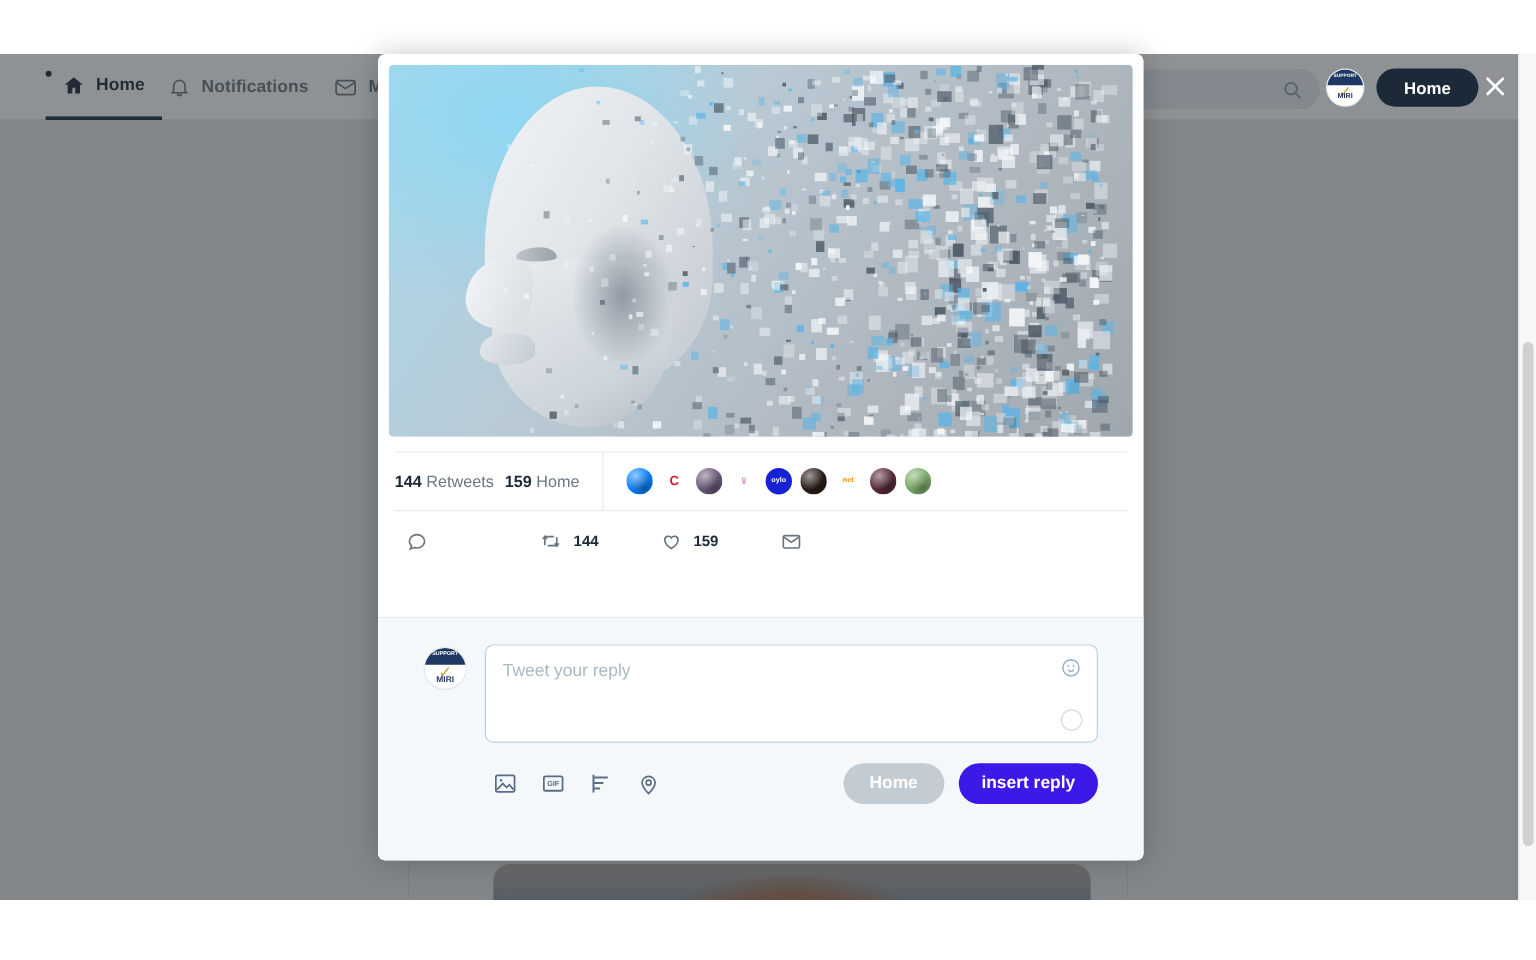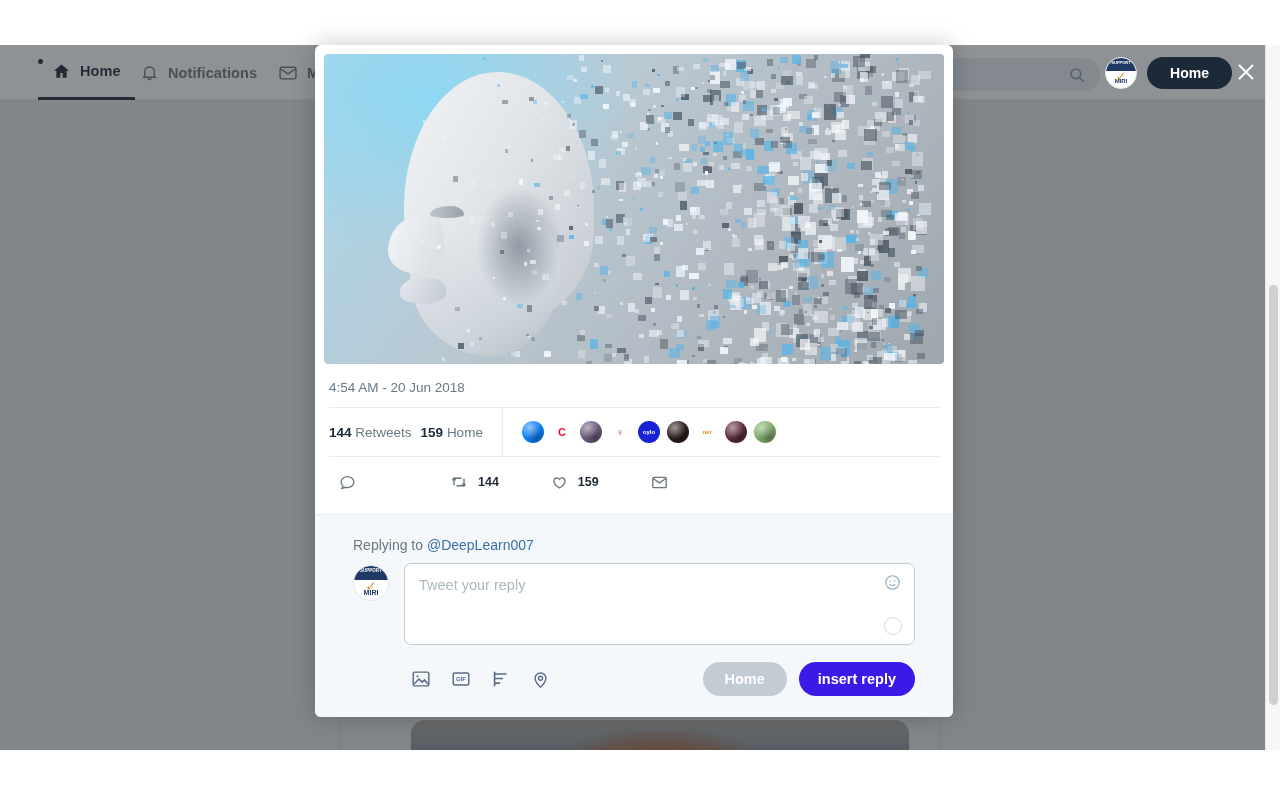--- a/index.html
+++ b/index.html
@@ -1162,21 +1162,20 @@
           <div class="vox" style="left: 503.8px; top: 274.1px; width: 11.2px; height: 8px; background: rgba(244, 247, 250, 0.69); opacity: 0.59;"></div>
           <div class="vox" style="left: 495.1px; top: 166.2px; width: 8.9px; height: 6.3px; background: rgba(72, 84, 96, 0.73); opacity: 0.74;"></div>
           <div class="vox" style="left: 474.5px; top: 71.5px; width: 11.1px; height: 7.1px; background: rgba(90, 180, 230, 0.81); opacity: 0.55;"></div>
           <div class="vox" style="left: 585.8px; top: 278.9px; width: 13.3px; height: 10.9px; background: rgba(72, 84, 96, 0.62); opacity: 0.83;"></div>
           <div class="vox" style="left: 504.6px; top: 151.1px; width: 6.4px; height: 5.1px; background: rgba(90, 180, 230, 0.83); opacity: 0.51;"></div>
           <div class="vox" style="left: 412.9px; top: 7.9px; width: 9.4px; height: 7px; background: rgba(72, 84, 96, 0.59); opacity: 0.93;"></div>
           <div class="vox" style="left: 517px; top: 9.6px; width: 7.3px; height: 4.8px; background: rgb(90, 180, 230); opacity: 0.69;"></div>
         </div>
     </div>
 
-    <div class="tweet-time">4:54 AM - 20 Jun 2018</div>
 
     <div class="stats">
       <div class="stats-counts">
         <b>144</b>&nbsp;<span>Retweets</span><span class="sp"></span><b>159</b>&nbsp;<span>Home</span>
       </div>
       <div class="likers" id="likers">
           <div class="liker" style="background: radial-gradient(circle at 35% 30%, rgba(255, 255, 255, 0.55), rgba(255, 255, 255, 0) 55%), radial-gradient(circle at 70% 75%, rgba(0, 0, 0, 0.35), rgba(0, 0, 0, 0) 60%) rgb(10, 132, 255);"></div>
           <div class="liker" style="background: rgb(255, 255, 255); color: rgb(224, 27, 36); font-size: 11px;">C</div>
           <div class="liker" style="background: radial-gradient(circle at 35% 30%, rgba(255, 255, 255, 0.55), rgba(255, 255, 255, 0) 55%), radial-gradient(circle at 70% 75%, rgba(0, 0, 0, 0.35), rgba(0, 0, 0, 0) 60%) rgb(109, 91, 123);"></div>
           <div class="liker" style="background: rgb(255, 255, 255); color: rgb(179, 49, 143); font-size: 11px;">♀</div>
@@ -1221,23 +1220,20 @@
           <svg width="19" height="19" viewBox="0 0 24 24" fill="none" stroke="currentColor" stroke-width="1.7">
             <rect x="3.5" y="5.5" width="17" height="13" rx="1.6"></rect>
               <path d="M4 7l8 5.5L20 7"></path>
           </svg>
         </span>
         <span></span>
       </div>
     </div>
 
     <div class="composer">
-      <div class="replying">
-        <span>Replying to </span><b>@DeepLearn007</b>
-      </div>
 
       <div class="comp-row">
         <div class="miri" style="width:36px;height:36px;margin-top:2px;">
           <div class="band">
               <span style="font-size:4.5px;">SUPPORT</span>
             </div>
           <div class="chev" style="top:13px;font-size:14px;line-height:1;">✓</div>
           <div class="name" style="bottom:4px;font-size:7px;">MIRI</div>
         </div>
 

